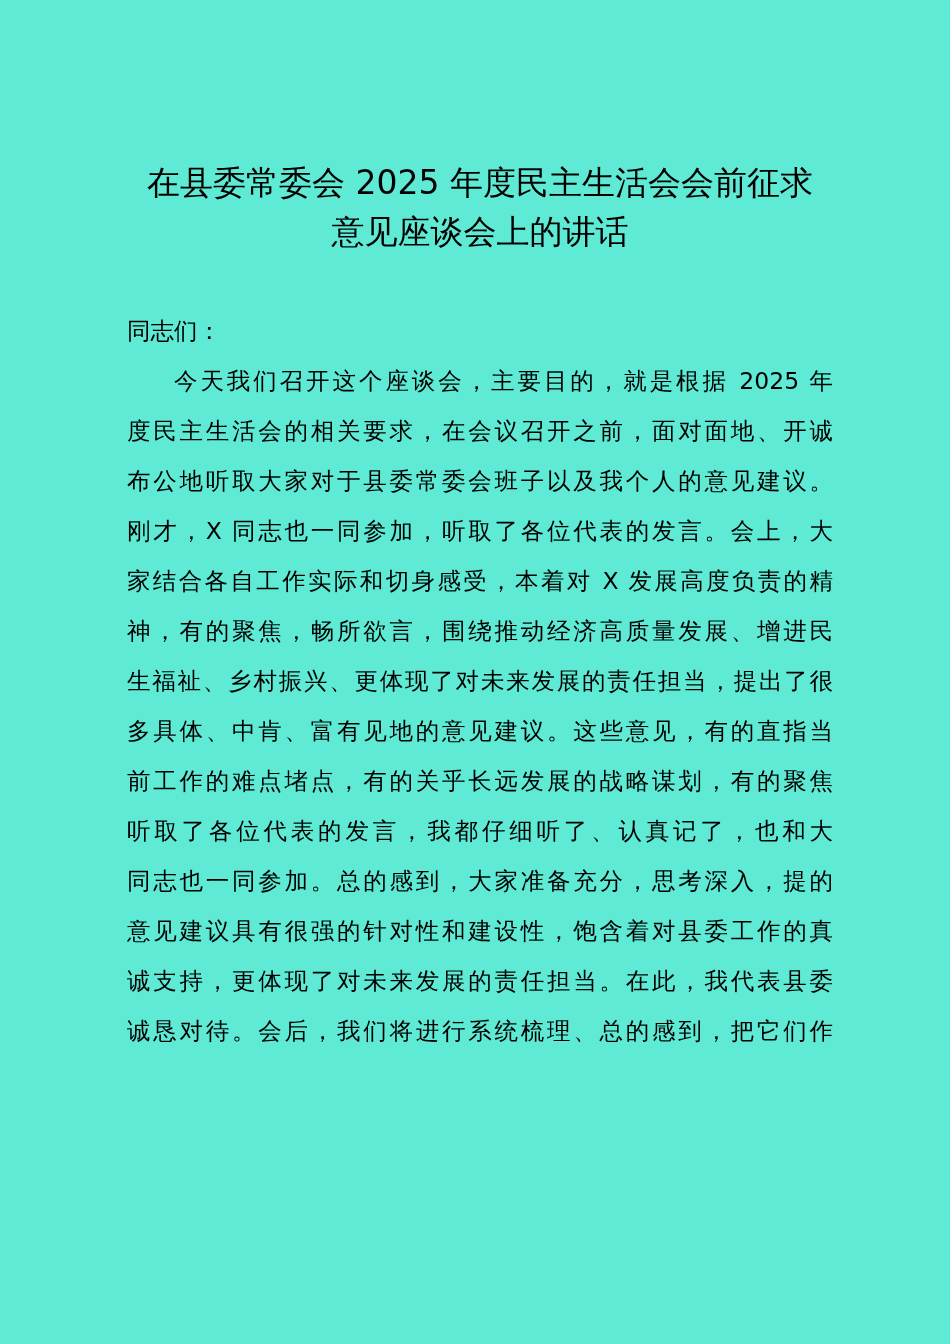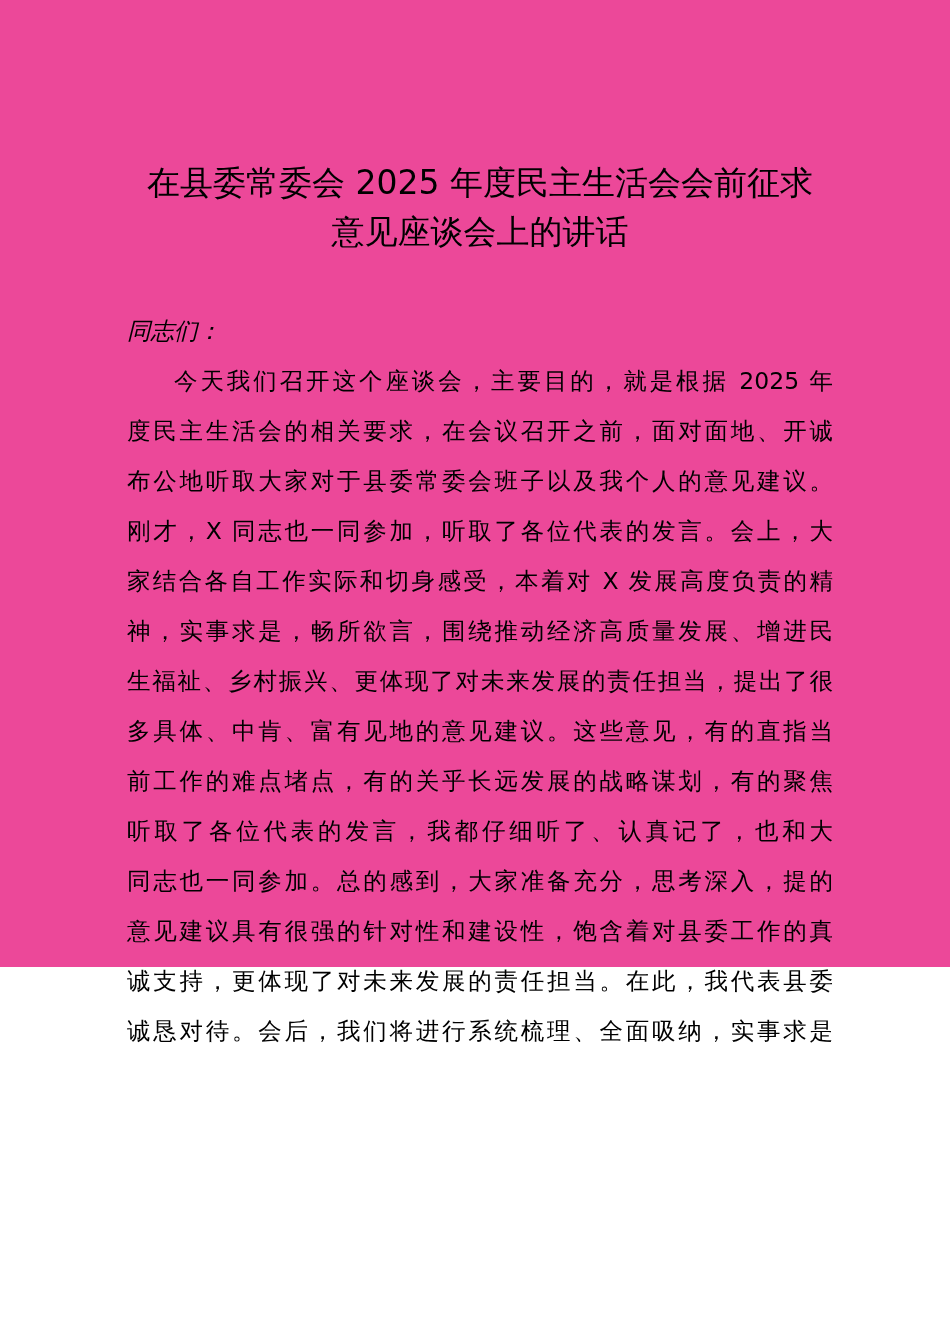--- a/index.html
+++ b/index.html
@@ -13,22 +13,22 @@
       position: relative;
       overflow: hidden;
       font-family: "DejaVu Sans", "Liberation Sans", sans-serif;
       color: #000000;
     }
     .page {
       position: absolute;
       left: 0;
       top: 0;
       width: 950px;
-      height: 967px;
-      background: #ec4899;
+      height: 1344px;
+      background: #5eead4;
     }
     .title {
       position: absolute;
       left: 120px;
       top: 158px;
       width: 720px;
       text-align: center;
       font-size: 33px;
       line-height: 49px;
       font-weight: normal;
@@ -49,21 +49,20 @@
     .line {
       display: block;
       white-space: nowrap;
       height: 50px;
       text-align: justify;
       text-align-last: justify;
     }
     .line.salutation {
       text-align: right;
       text-align-last: left;
-      font-style: italic;
     }
     .line.indent {
       padding-left: 47px;
     }
   </style>
 </head>
 <body>
 
 <div class="page">
   <div class="title">
@@ -71,23 +70,23 @@
     <span class="title-line">意见座谈会上的讲话</span>
   </div>
 
   <div class="body-text">
     <span class="line salutation">同志们：</span>
     <span class="line indent">今天我们召开这个座谈会，主要目的，就是根据 2025 年</span>
     <span class="line">度民主生活会的相关要求，在会议召开之前，面对面地、开诚</span>
     <span class="line">布公地听取大家对于县委常委会班子以及我个人的意见建议。</span>
     <span class="line">刚才，X 同志也一同参加，听取了各位代表的发言。会上，大</span>
     <span class="line">家结合各自工作实际和切身感受，本着对 X 发展高度负责的精</span>
-    <span class="line">神，实事求是，畅所欲言，围绕推动经济高质量发展、增进民</span>
+    <span class="line">神，有的聚焦，畅所欲言，围绕推动经济高质量发展、增进民</span>
     <span class="line">生福祉、乡村振兴、更体现了对未来发展的责任担当，提出了很</span>
     <span class="line">多具体、中肯、富有见地的意见建议。这些意见，有的直指当</span>
     <span class="line">前工作的难点堵点，有的关乎长远发展的战略谋划，有的聚焦</span>
     <span class="line">听取了各位代表的发言，我都仔细听了、认真记了，也和大</span>
     <span class="line">同志也一同参加。总的感到，大家准备充分，思考深入，提的</span>
     <span class="line">意见建议具有很强的针对性和建设性，饱含着对县委工作的真</span>
     <span class="line">诚支持，更体现了对未来发展的责任担当。在此，我代表县委</span>
-    <span class="line">诚恳对待。会后，我们将进行系统梳理、全面吸纳，实事求是</span>
+    <span class="line">诚恳对待。会后，我们将进行系统梳理、总的感到，把它们作</span>
   </div>
 </div>
 
 </body></html>

